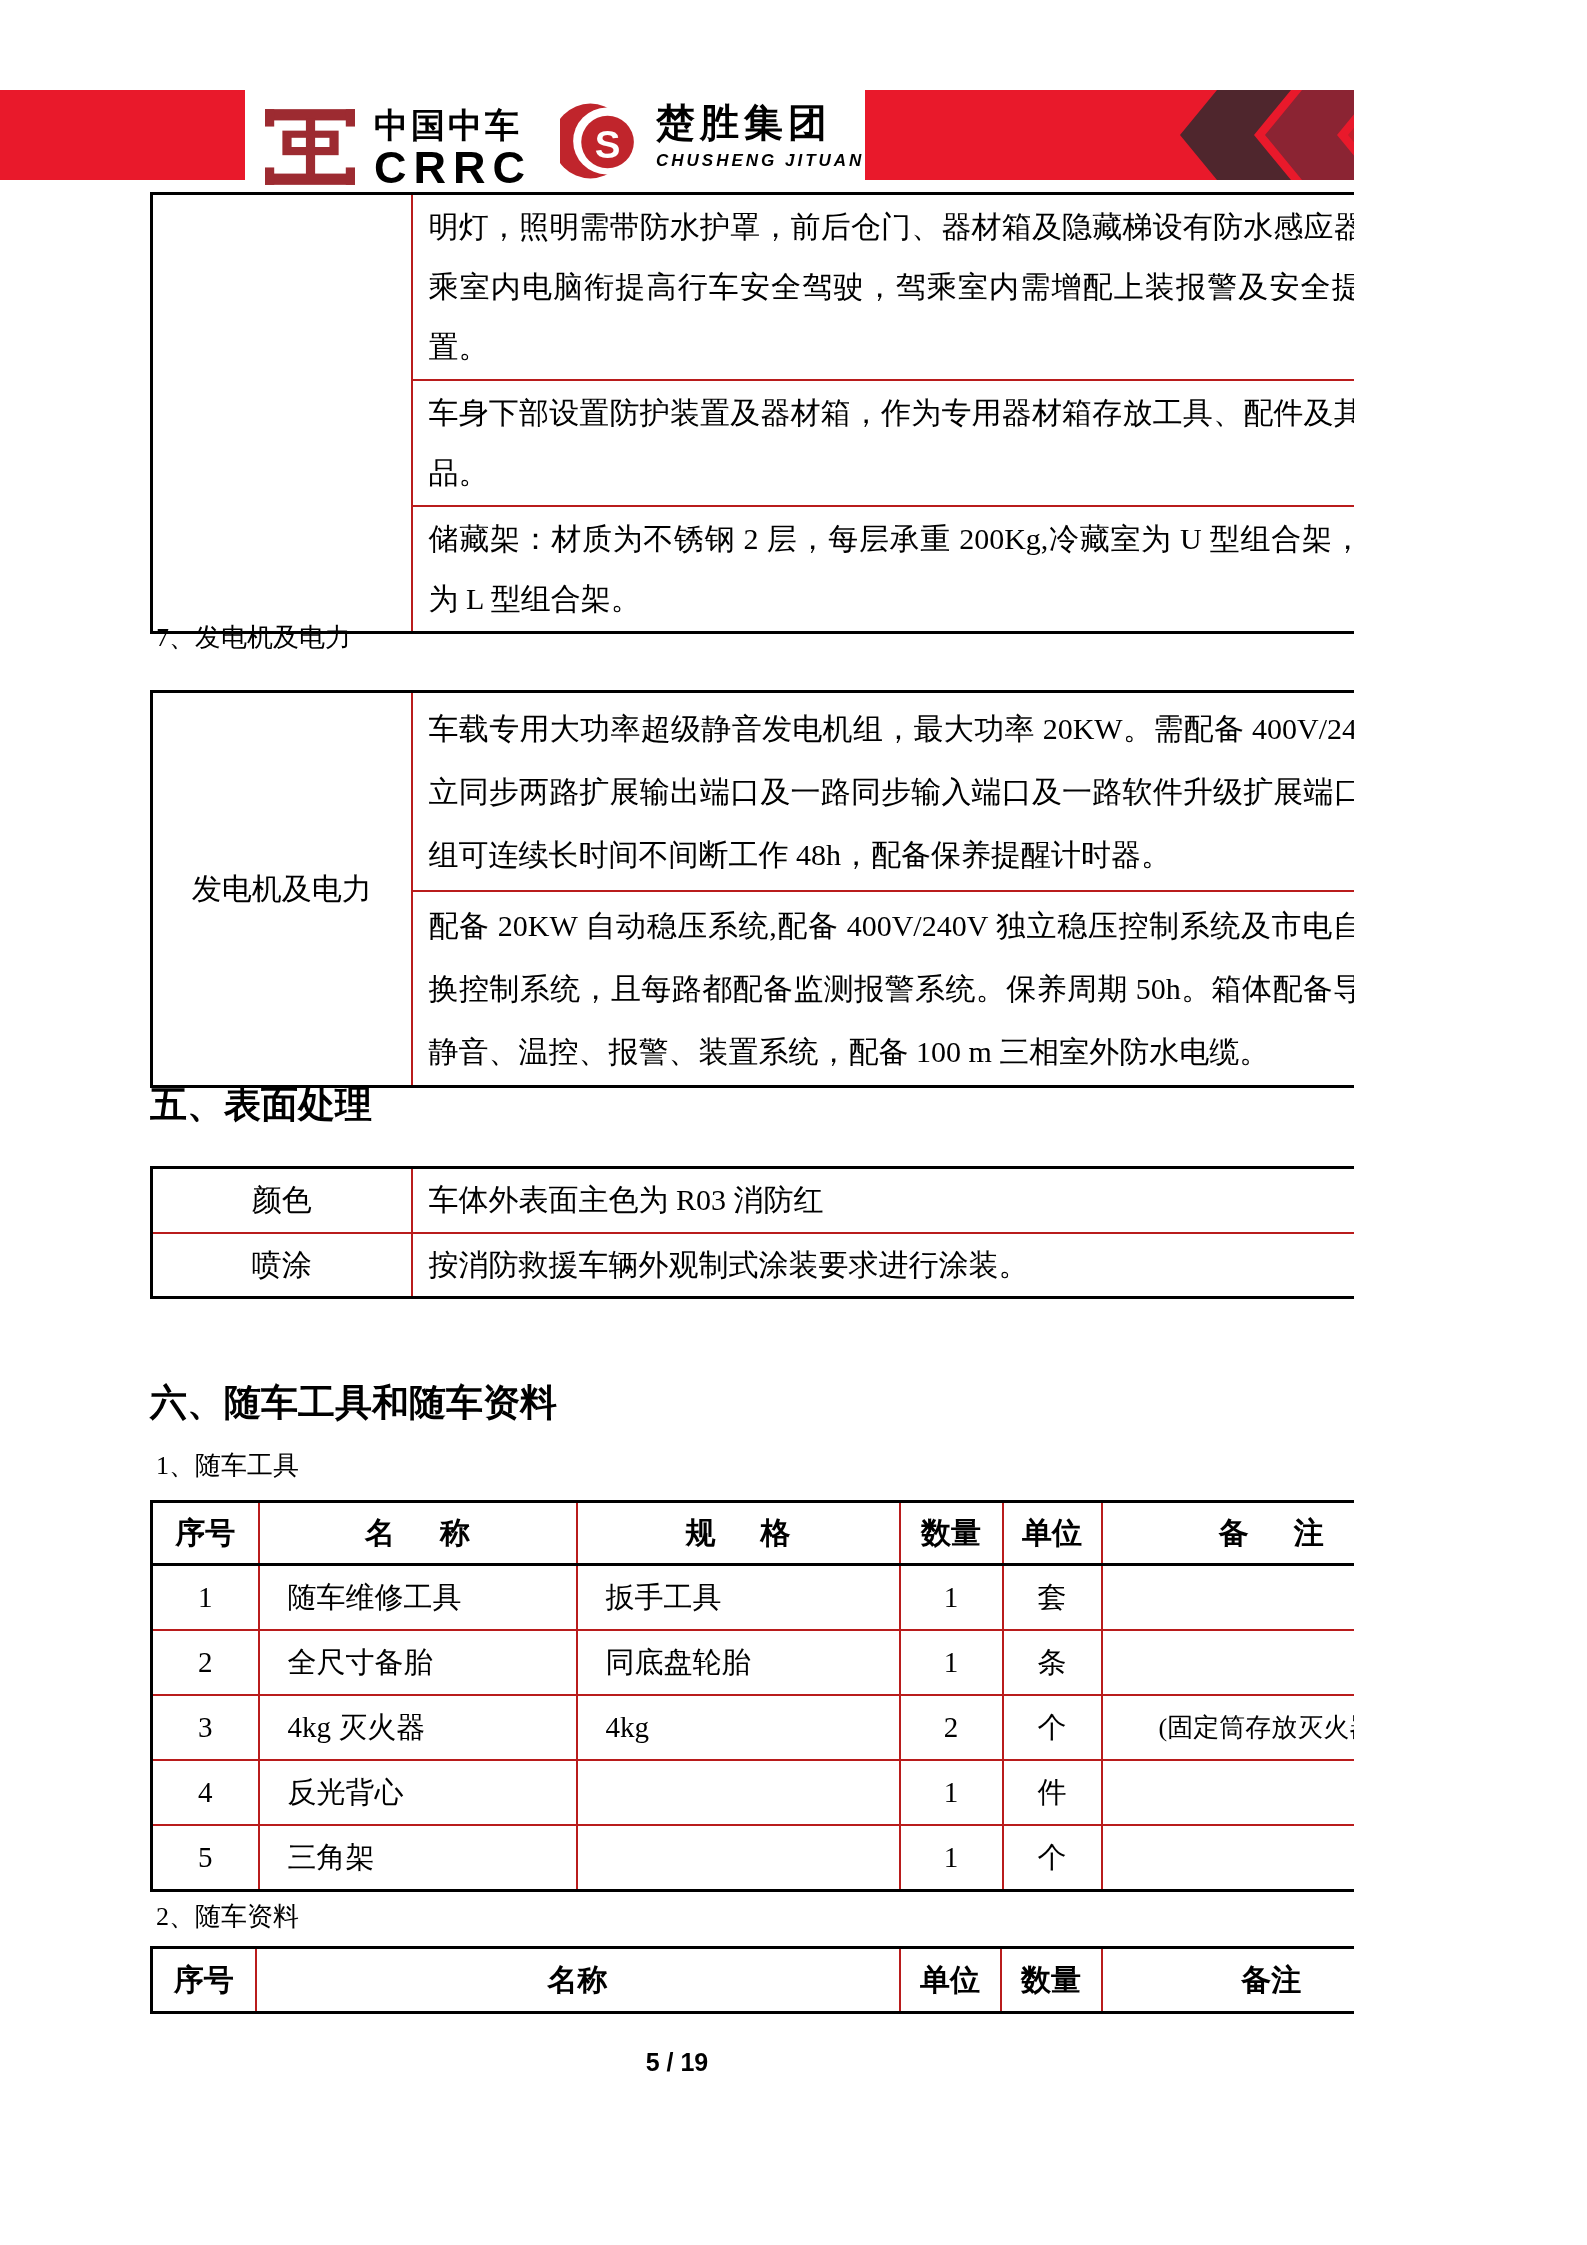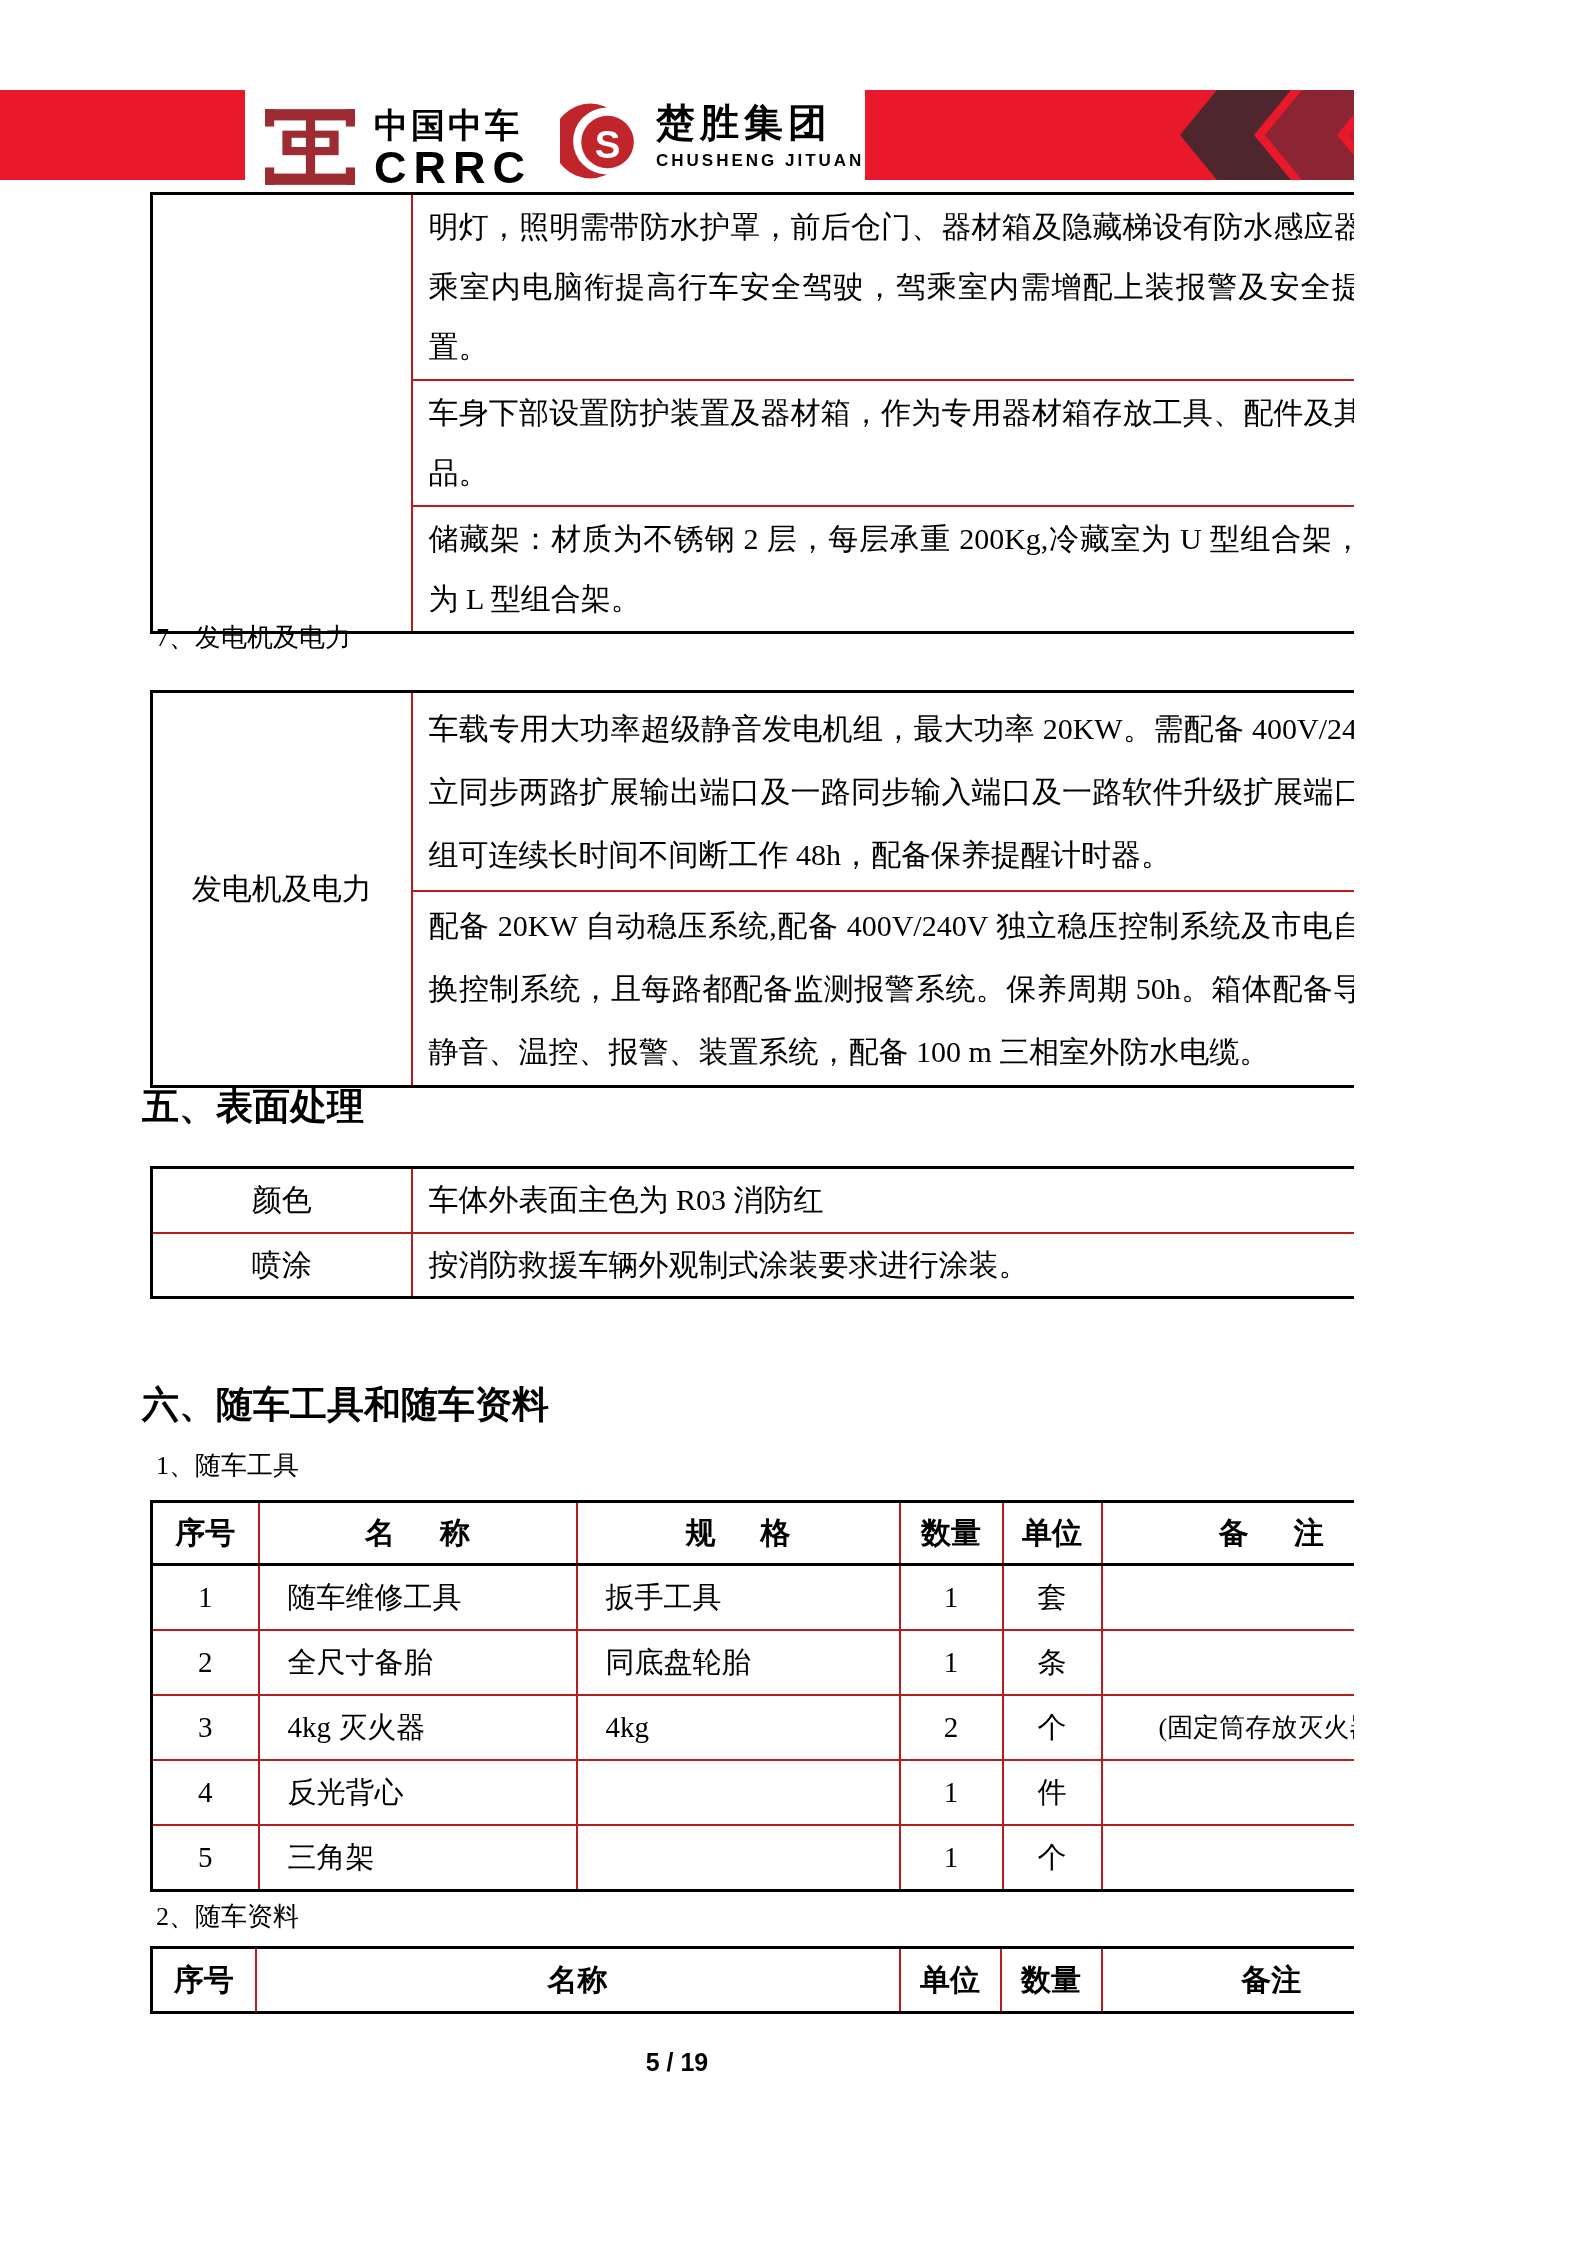--- a/index.html
+++ b/index.html
@@ -16,23 +16,23 @@
   .bar-left{left:0;width:245px;}
   .bar-right{left:865px;width:722px;}
   .bar-right svg{display:block;width:100%;height:100%;}
   .crrc-mark{position:absolute;left:265px;top:106px;width:90px;height:82px;}
   .crrc-text{position:absolute;left:374px;top:108px;line-height:1;}
   .crrc-cn{font-family:"Liberation Sans","DejaVu Sans",sans-serif;font-weight:700;font-size:34px;letter-spacing:3px;}
   .crrc-en{font-family:"Liberation Sans","DejaVu Sans",sans-serif;font-weight:700;font-size:45px;letter-spacing:7px;margin-top:3px;}
   .cs-mark{position:absolute;left:560px;top:99px;width:86px;height:84px;}
   .cs-text{position:absolute;left:656px;top:103px;line-height:1;}
   .cs-cn{font-family:"Liberation Sans","DejaVu Sans",sans-serif;font-weight:700;font-size:39px;letter-spacing:5px;}
-  .cs-en{font-family:"Liberation Sans","DejaVu Sans",sans-serif;font-weight:600;font-size:17px;letter-spacing:3px;margin-top:10px;}
-  
-  .h-big{position:absolute;left:142px;font-family:Liberation Serif, serif;font-weight:700;font-size:37px;line-height:1.15;}
+  .cs-en{font-family:"Liberation Sans","DejaVu Sans",sans-serif;font-weight:600;font-size:17px;letter-spacing:3px;margin-top:10px;font-style:italic;}
+  
+  .h-big{position:absolute;left:150px;font-family:Liberation Mono, monospace;font-weight:700;font-size:37px;line-height:1.15;}
   .h-num{position:absolute;left:156px;font-size:26px;line-height:1.2;}
   
   table.doc{position:absolute;border-collapse:collapse;table-layout:fixed;background:#fff;}
   table.doc{border:3px solid #000;}
   table.doc td{border:2px solid #b91c1c;font-size:30px;vertical-align:middle;overflow:hidden;}
   td.para{padding:2px 16px;text-align:justify;}
   .t1 td.para{line-height:60px;}
   .t2 td.para{line-height:63px;}
   td.rowlabel{text-align:center;font-size:31px;}
   .t3 td.k{text-align:center;}

